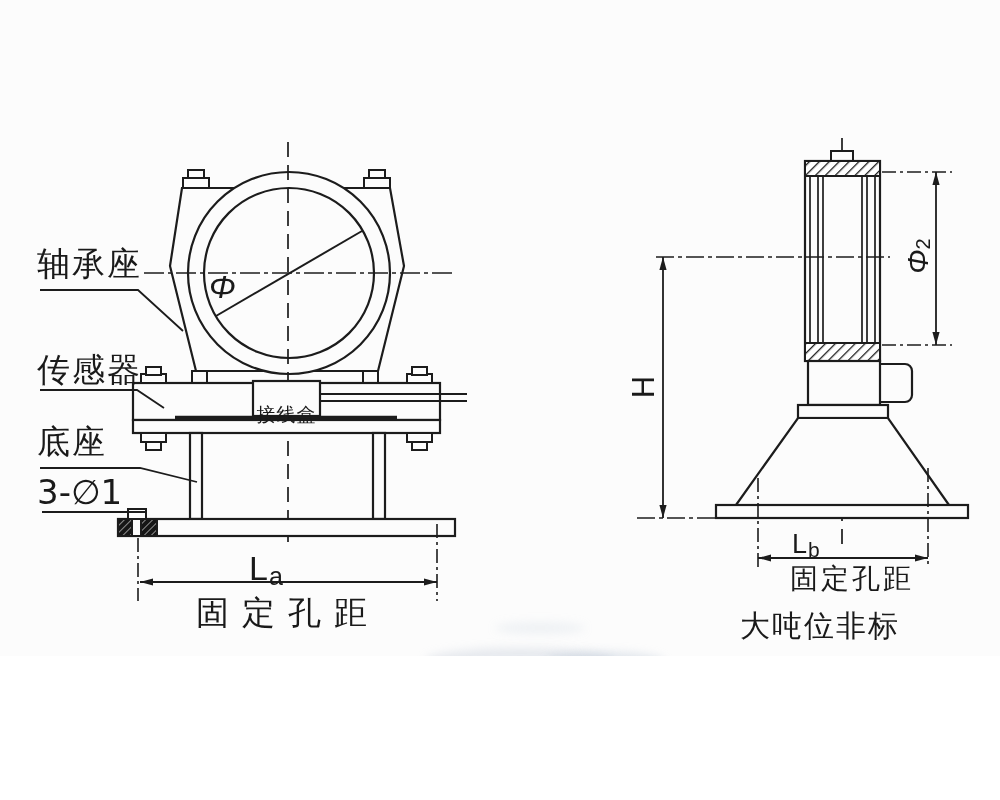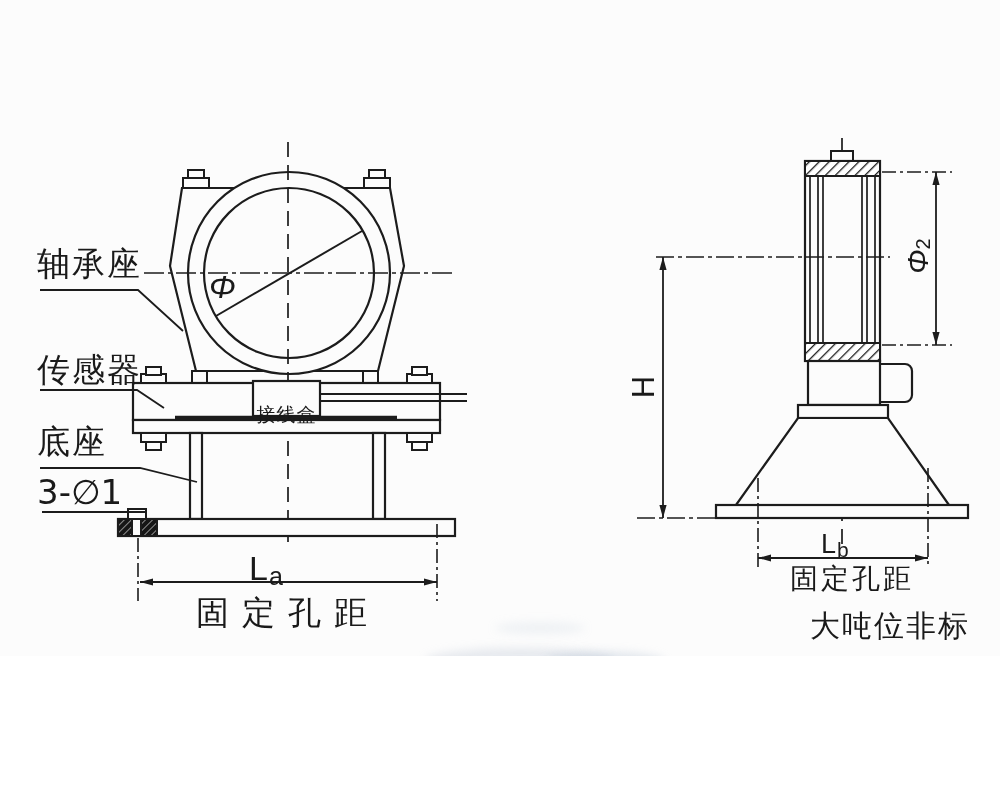--- a/index.html
+++ b/index.html
@@ -171,23 +171,23 @@
 
   <div class="lbl" style="left:138px;top:596px;width:300px;text-align:center;font-size:33px;letter-spacing:13px;">固定孔距</div>
 
   <div class="lbl rot" style="left:623px;top:370px;width:40px;height:34px;font-size:31px;">H</div>
 
   <div class="lbl rot" style="left:895px;top:239px;width:46px;height:34px;">
       <span class="phi" style="font-size:29px;">Φ</span>
       <span style="font-size:20px;position:relative;top:5px;">2</span>
     </div>
 
-  <div class="lbl dimLb" style="left:821px;top:531px;"><span>L</span><span class="sub">b</span></div>
+  <div class="lbl dimLb" style="left:792px;top:531px;"><span>L</span><span class="sub">b</span></div>
 
   <div class="lbl" style="left:767px;top:565px;width:170px;text-align:center;font-size:28px;letter-spacing:3px;">固定孔距</div>
 
-  <div class="lbl" style="left:800px;top:611px;width:180px;text-align:center;font-size:30px;letter-spacing:2px;">大吨位非标</div>
+  <div class="lbl" style="left:730px;top:611px;width:180px;text-align:center;font-size:30px;letter-spacing:2px;">大吨位非标</div>
 
   <div class="smudge" style="left:425px;top:648px;width:190px;height:26px;background:rgba(175,188,205,0.28);"></div>
   <div class="smudge" style="left:545px;top:652px;width:120px;height:20px;background:rgba(165,182,202,0.30);"></div>
   <div class="smudge" style="left:495px;top:622px;width:90px;height:12px;background:rgba(180,192,208,0.18);"></div>
 
 </div>
 
 </body></html>

